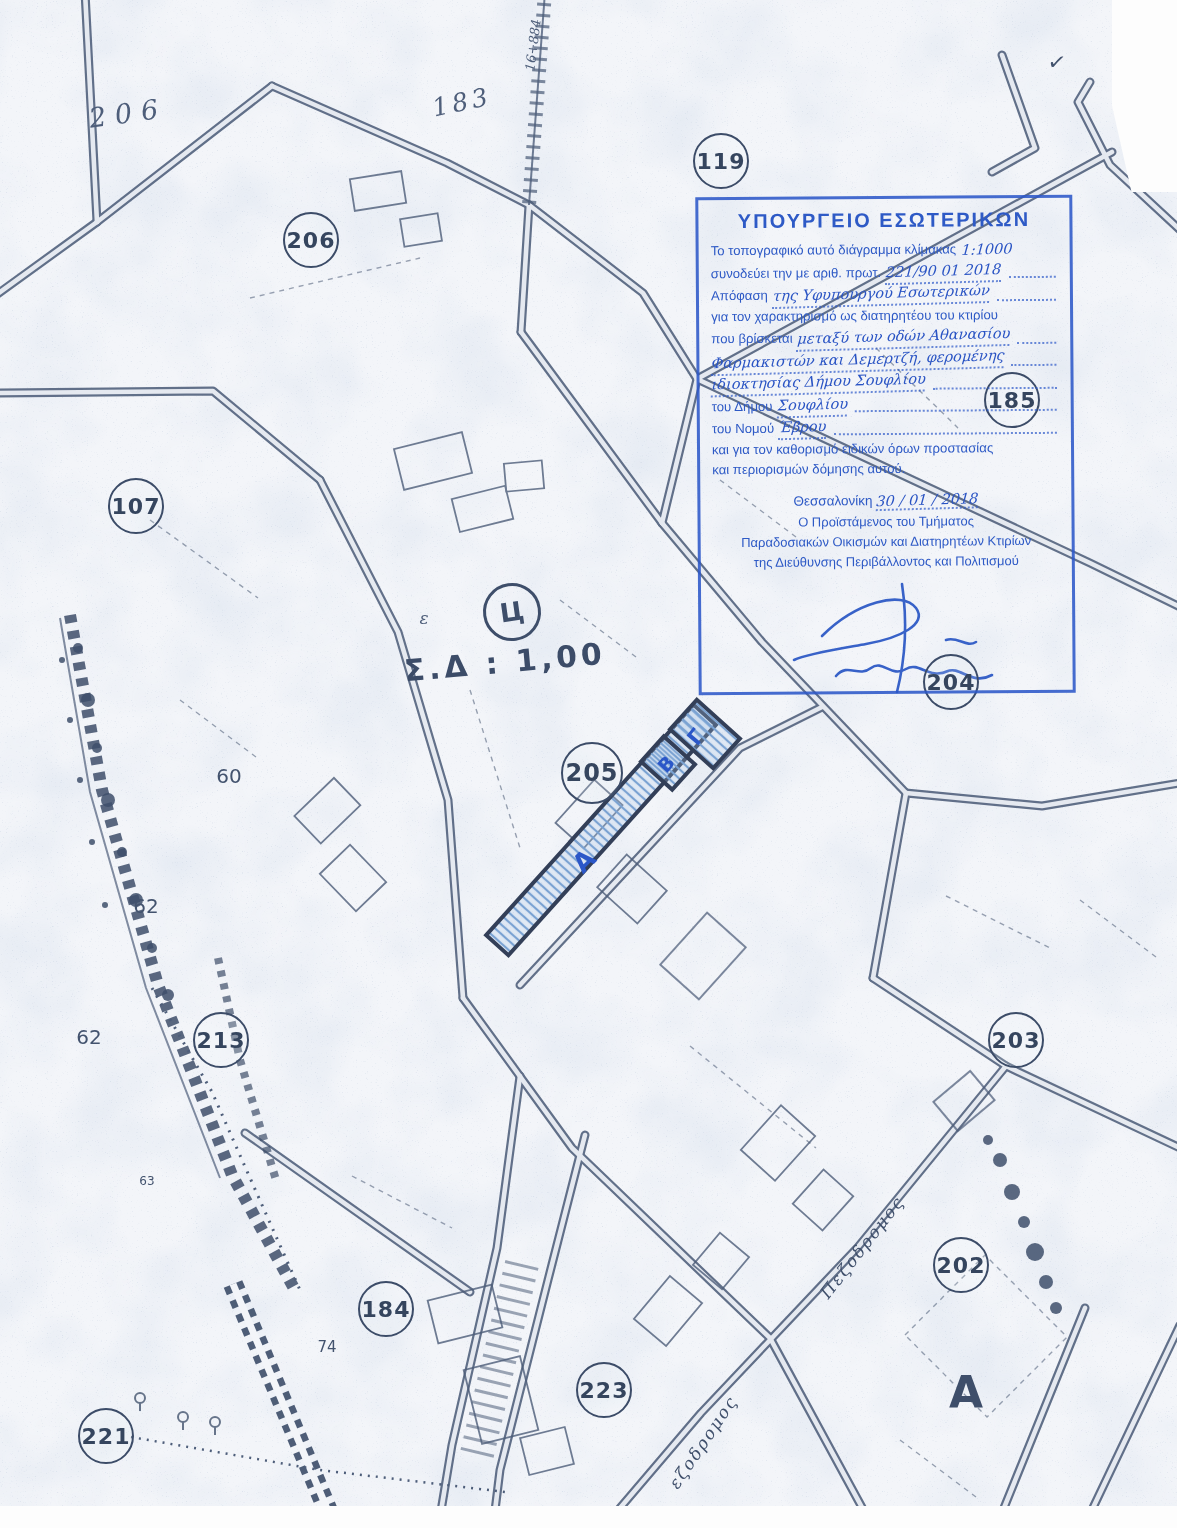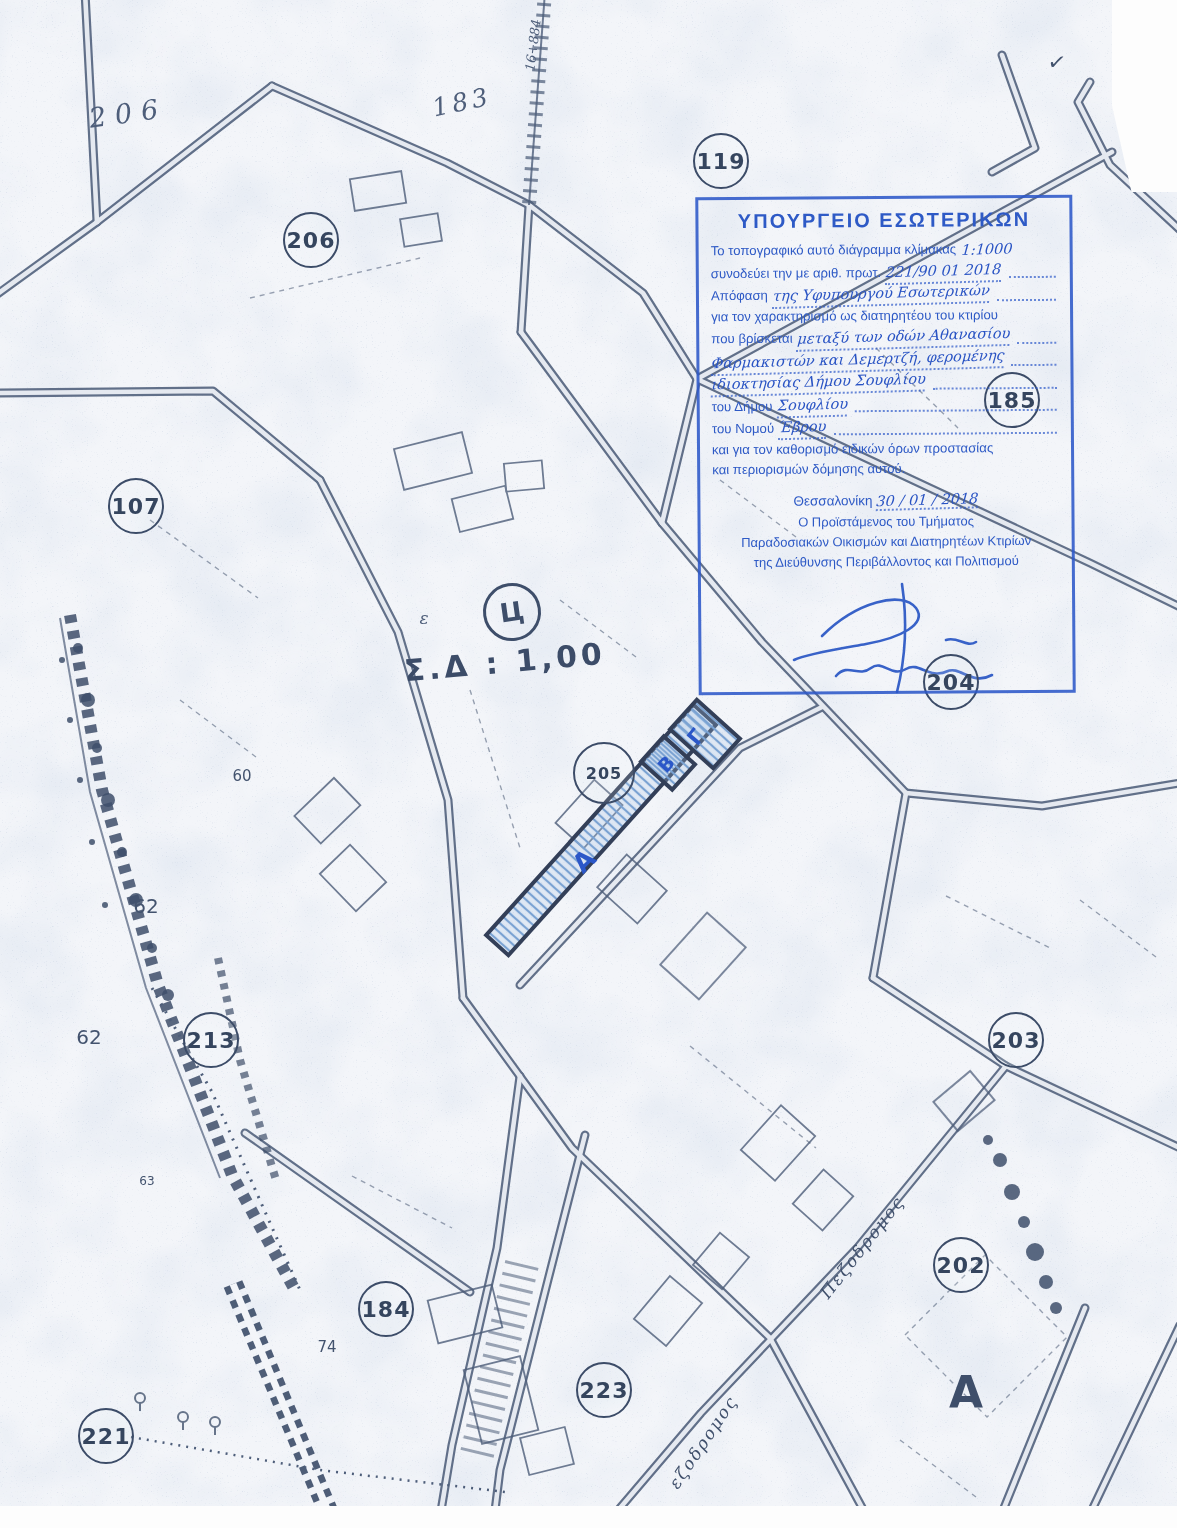--- a/index.html
+++ b/index.html
@@ -6,21 +6,21 @@
   .page{position:relative;width:1177px;height:1528px;overflow:hidden;
         background:#f3f5f9;font-family:"DejaVu Sans",sans-serif;}
   svg{display:block;}
   .layer{position:absolute;left:0;top:0;}
 
   
   .blk{position:absolute;width:52px;height:52px;border:2.6px solid #3c4c68;border-radius:50%;
        display:flex;align-items:center;justify-content:center;color:#35455e;
        font:600 22px "DejaVu Sans",sans-serif;letter-spacing:1px;
        transform:translate(-50%,-50%);background:rgba(243,245,249,.15);z-index:3;}
-  .blk.big{width:58px;height:58px;font-size:16px;margin-left:12px;}
+  .blk.big{width:58px;height:58px;font-size:24px;}
   .lbl{position:absolute;color:#43536e;transform:translate(-50%,-50%);white-space:nowrap;z-index:3;}
   .hw{font-family:"DejaVu Serif",serif;font-style:italic;color:#4e5e7a;}
   .blue{color:#2b57c8;font-weight:bold;}
   .scale{font:700 30px "DejaVu Sans",sans-serif;letter-spacing:4px;color:#3c4c68;}
   .csym{position:absolute;width:52px;height:52px;border:3px solid #3e4e6a;border-radius:50%;
         display:flex;align-items:center;justify-content:center;font:700 26px "DejaVu Sans",sans-serif;
         color:#3e4e6a;transform:translate(-50%,-50%) rotate(-8deg);z-index:3;}
   .street{font:italic 17px "DejaVu Serif",serif;letter-spacing:2px;color:#3f4f6b;}
 
   
@@ -272,21 +272,21 @@
     </div>
   <div class="blk" style="left:1012px;top:400px">
       <span>185</span>
     </div>
   <div class="blk" style="left:951px;top:682px">
       <span>204</span>
     </div>
   <div class="blk big" style="left:592px;top:773px">
       <span>205</span>
     </div>
-  <div class="blk" style="left:211px;top:1040px">
+  <div class="blk" style="left:221px;top:1040px">
       <span>213</span>
     </div>
   <div class="blk" style="left:1016px;top:1040px">
       <span>203</span>
     </div>
   <div class="blk" style="left:961px;top:1265px">
       <span>202</span>
     </div>
   <div class="blk" style="left:106px;top:1436px">
       <span>221</span>
@@ -294,21 +294,21 @@
   <div class="blk" style="left:386px;top:1309px">
       <span>184</span>
     </div>
   <div class="blk" style="left:604px;top:1390px">
       <span>223</span>
     </div>
 
   <div class="lbl hw" style="left:128px;top:113px;font-size:27px;letter-spacing:9px;transform:translate(-50%,-50%) rotate(-8deg)">206</div>
   <div class="lbl hw" style="left:462px;top:102px;font-size:25px;letter-spacing:4px;transform:translate(-50%,-50%) rotate(-12deg)">183</div>
   <div class="lbl hw" style="left:533px;top:45px;font-size:13px;transform:translate(-50%,-50%) rotate(-83deg)">16+884</div>
-  <div class="lbl" style="left:242px;top:776px;font-size:15px">60</div>
+  <div class="lbl" style="left:229px;top:776px;font-size:20px">60</div>
   <div class="lbl" style="left:146px;top:906px;font-size:20px">62</div>
   <div class="lbl" style="left:89px;top:1037px;font-size:20px">62</div>
   <div class="lbl" style="left:147px;top:1181px;font-size:12px">63</div>
   <div class="lbl" style="left:327px;top:1347px;font-size:15px">74</div>
   <div class="lbl" style="left:966px;top:1392px;font-size:44px;font-weight:bold;color:#3e4e6a">Α</div>
   <div class="lbl" style="left:1057px;top:62px;font-size:22px;font-weight:bold;transform:translate(-50%,-50%) rotate(8deg)">✓</div>
 
   <div class="lbl scale" style="left:505px;top:662px;transform:translate(-50%,-50%) rotate(-5deg)">Σ.Δ : 1,00</div>
   <div class="csym" style="left:512px;top:612px">
     <span>Ц</span>

